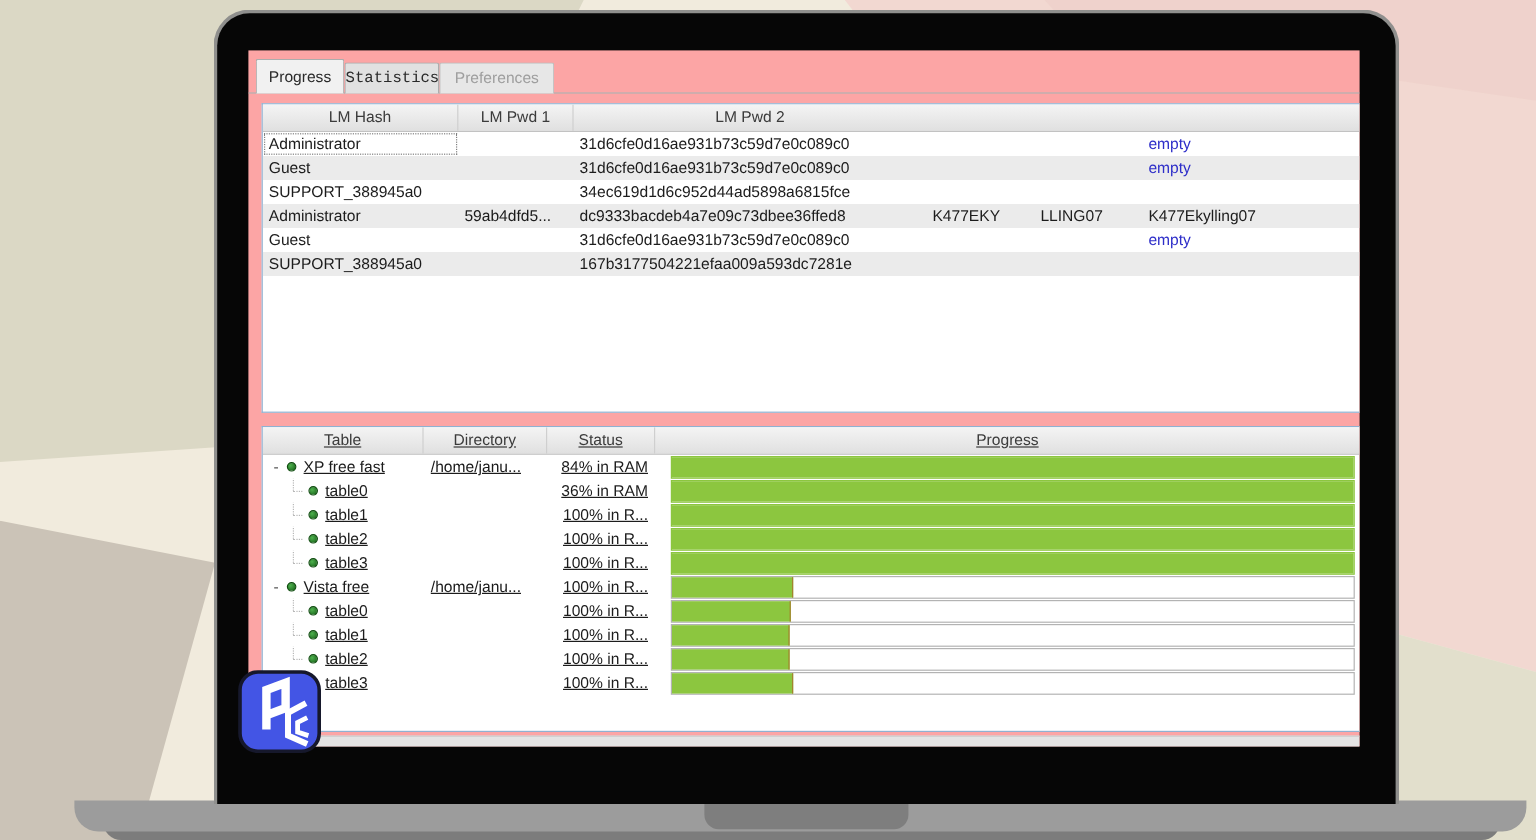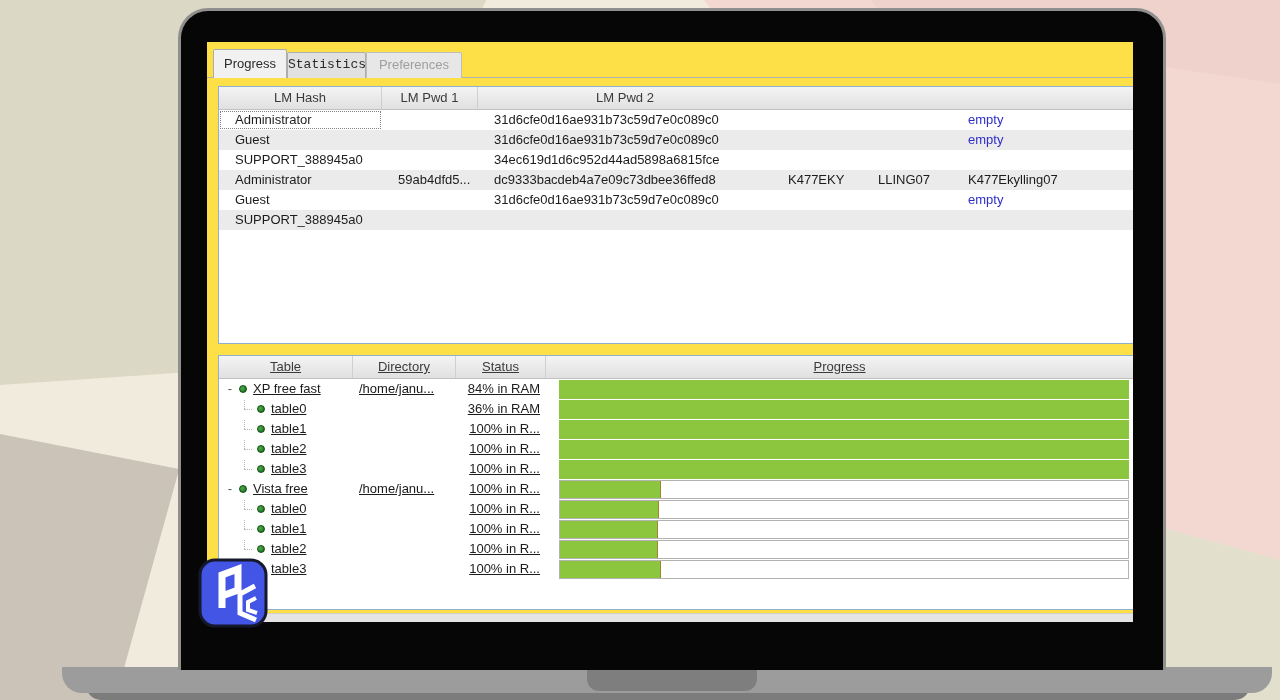--- a/index.html
+++ b/index.html
@@ -16,21 +16,21 @@
   .patch-sage-br{background:#e2dfcc;clip-path:polygon(86% 73%,100% 80%,100% 100%,87% 100%);}
 
   
   .base-lip{left:86px;top:685px;width:1164px;height:15px;background:#7c7c7c;border-radius:0 0 16px 16px;}
   .base{left:62px;top:667px;width:1210px;height:26px;background:#9c9c9c;border-radius:0 0 20px 20px;}
   .base-notch{left:587px;top:667px;width:170px;height:24px;background:#7e7e7e;border-radius:0 0 12px 12px;}
   .lid{left:178px;top:8px;width:982px;height:659px;background:#060606;
        border:3px solid #8f8f8d;border-bottom:none;border-radius:30px 30px 0 0;}
 
   
-  .screen{left:207px;top:42px;width:926px;height:580px;background:#fde047;overflow:hidden;font-size:13px;color:#1c1c1c;}
+  .screen{left:207px;top:42px;width:926px;height:580px;background:#fca5a5;overflow:hidden;font-size:13px;color:#1c1c1c;}
 
   
   .tabbar{position:absolute;left:0;top:0;width:100%;height:36px;}
   .tabbar::after{content:"";position:absolute;left:0;bottom:0;width:100%;height:1px;background:#b2b2b2;}
   .tab{position:absolute;box-sizing:border-box;text-align:center;z-index:2;
        border:1px solid #adadad;border-bottom:none;border-radius:2px 2px 0 0;background:#e1e1e1;color:#2a2a2a;}
   .tab.t0{left:6px;width:74px;top:7px;height:29px;line-height:27px;background:#f1f1f1;}
   .tab.t1{left:80px;width:79px;top:10px;height:26px;line-height:24px;font-family:Liberation Mono, monospace;}
   .tab.t2{left:159px;width:96px;top:10px;height:26px;line-height:24px;background:#e7e7e7;border-color:#bdbdbd;color:#9e9e9e;}
 
@@ -41,21 +41,21 @@
   .hcell:last-child{border-right:none;}
   .hgrid{display:grid;grid-template-columns:163px 96px 294px 90px 90px 1fr;}
   .pgrid{display:grid;grid-template-columns:134px 103px 90px 1fr;text-decoration:underline;}
 
   .sort-arrow{position:absolute;right:10px;top:0;font-size:7px;color:#555;}
 
   
   .hash-table{top:44px;width:915px;height:258px;}
   .hrow{height:20px;line-height:20px;white-space:nowrap;}
   .hrow.alt{background:#ebebeb;}
-  .hrow .cell{overflow:hidden;padding:0 0 0 16px;box-sizing:border-box;}
+  .hrow .cell{overflow:hidden;padding:0 0 0 5px;box-sizing:border-box;}
   .cell.focused{outline:1px dotted #808080;outline-offset:-2px;}
   .cell.link{color:var(--link-blue,#2e2ec9);}
 
   
   .prog-table{top:313px;width:915px;height:255px;}
   .prow{height:20px;line-height:20px;white-space:nowrap;}
   .tree-cell{position:relative;display:flex;align-items:center;box-sizing:border-box;overflow:hidden;}
   .lvl0 .tree-cell{padding-left:20px;}
   .lvl1 .tree-cell{padding-left:38px;}
   .expander{position:absolute;left:6px;top:0;width:10px;color:#555;text-align:center;}
@@ -140,20 +140,21 @@
           <div class="cell">Guest</div>
           <div class="cell"></div>
           <div class="cell">31d6cfe0d16ae931b73c59d7e0c089c0</div>
           <div class="cell"></div>
           <div class="cell"></div>
           <div class="cell link">empty</div>
         </div>
         <div class="hrow hgrid alt">
           <div class="cell">SUPPORT_388945a0</div>
           <div class="cell"></div>
+          <div class="cell">167b3177504221efaa009a593dc7281e</div>
           <div class="cell"></div>
           <div class="cell"></div>
           <div class="cell"></div>
         </div>
       </div>
   </div>
 
   <div class="qtable prog-table">
     <div class="thead pgrid">
         <div class="hcell">Table</div>

